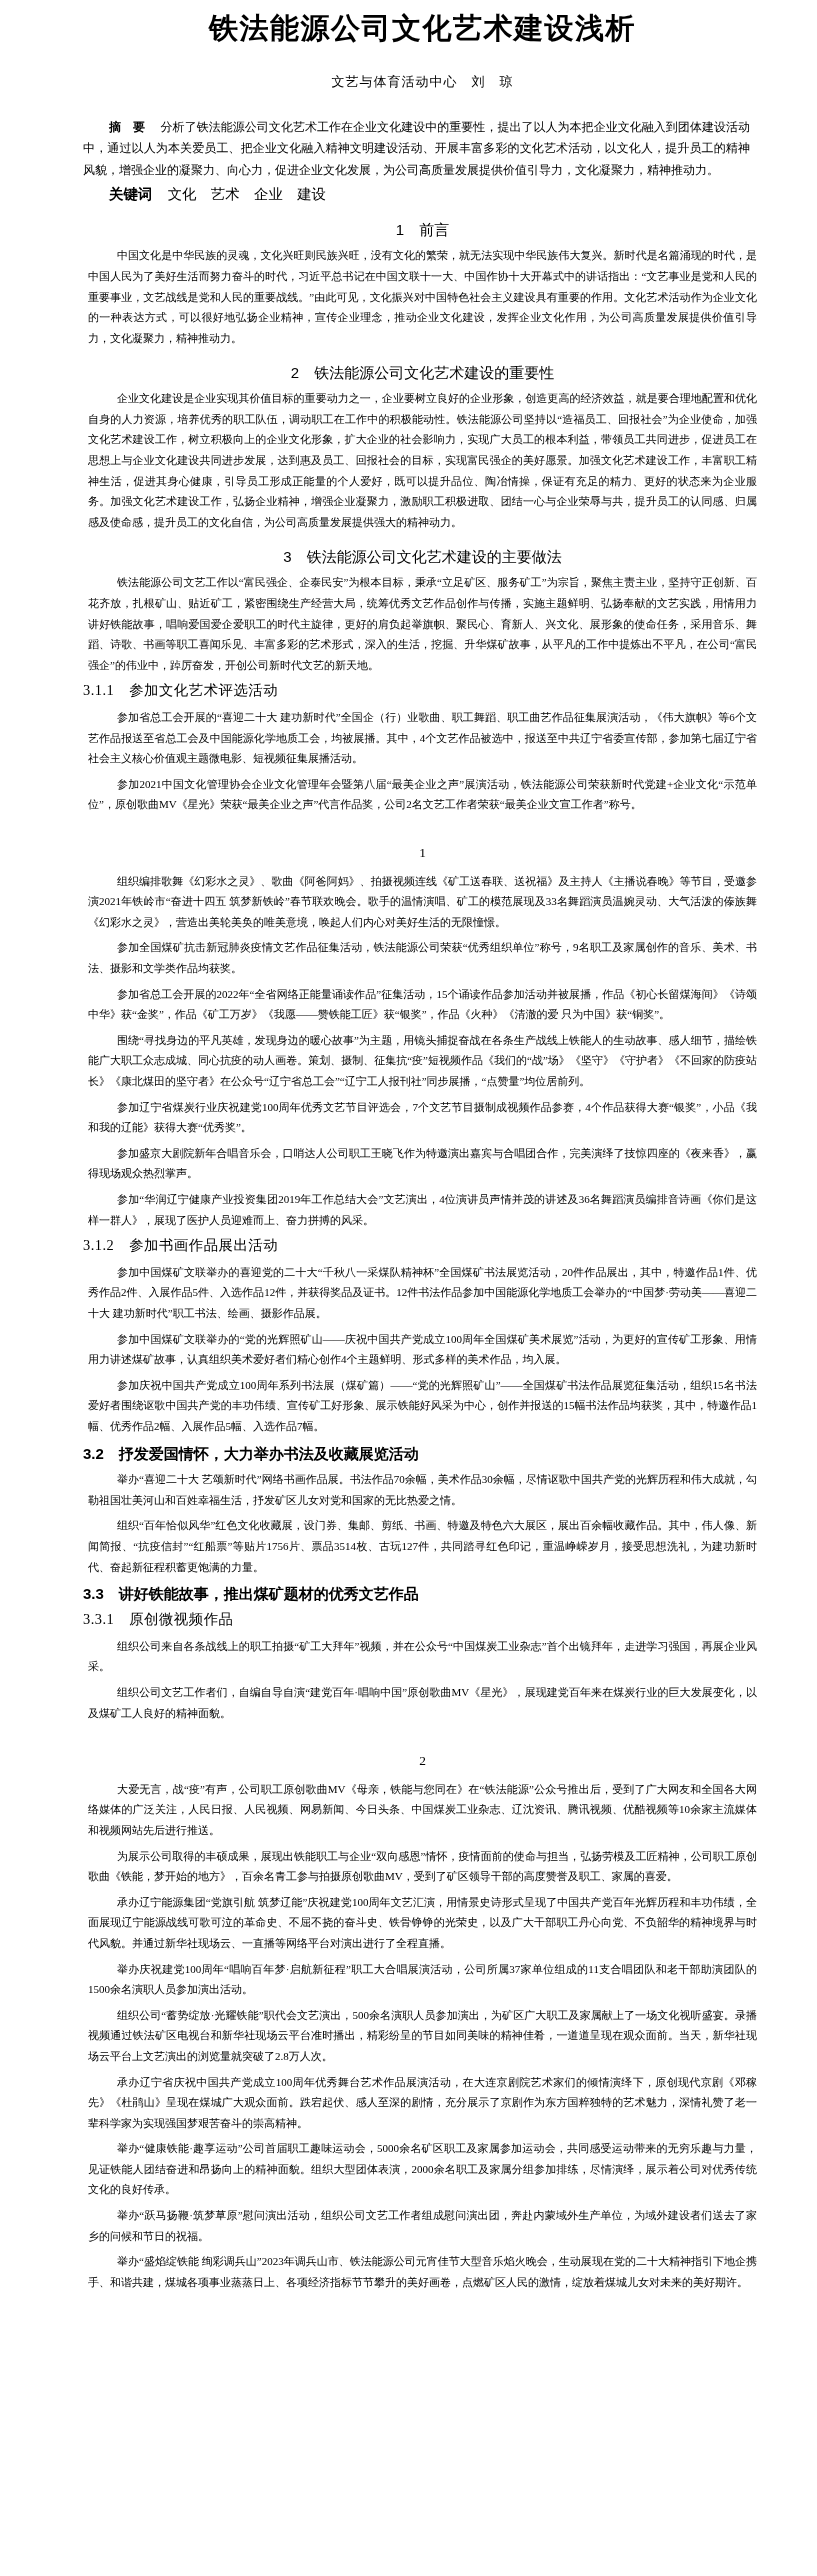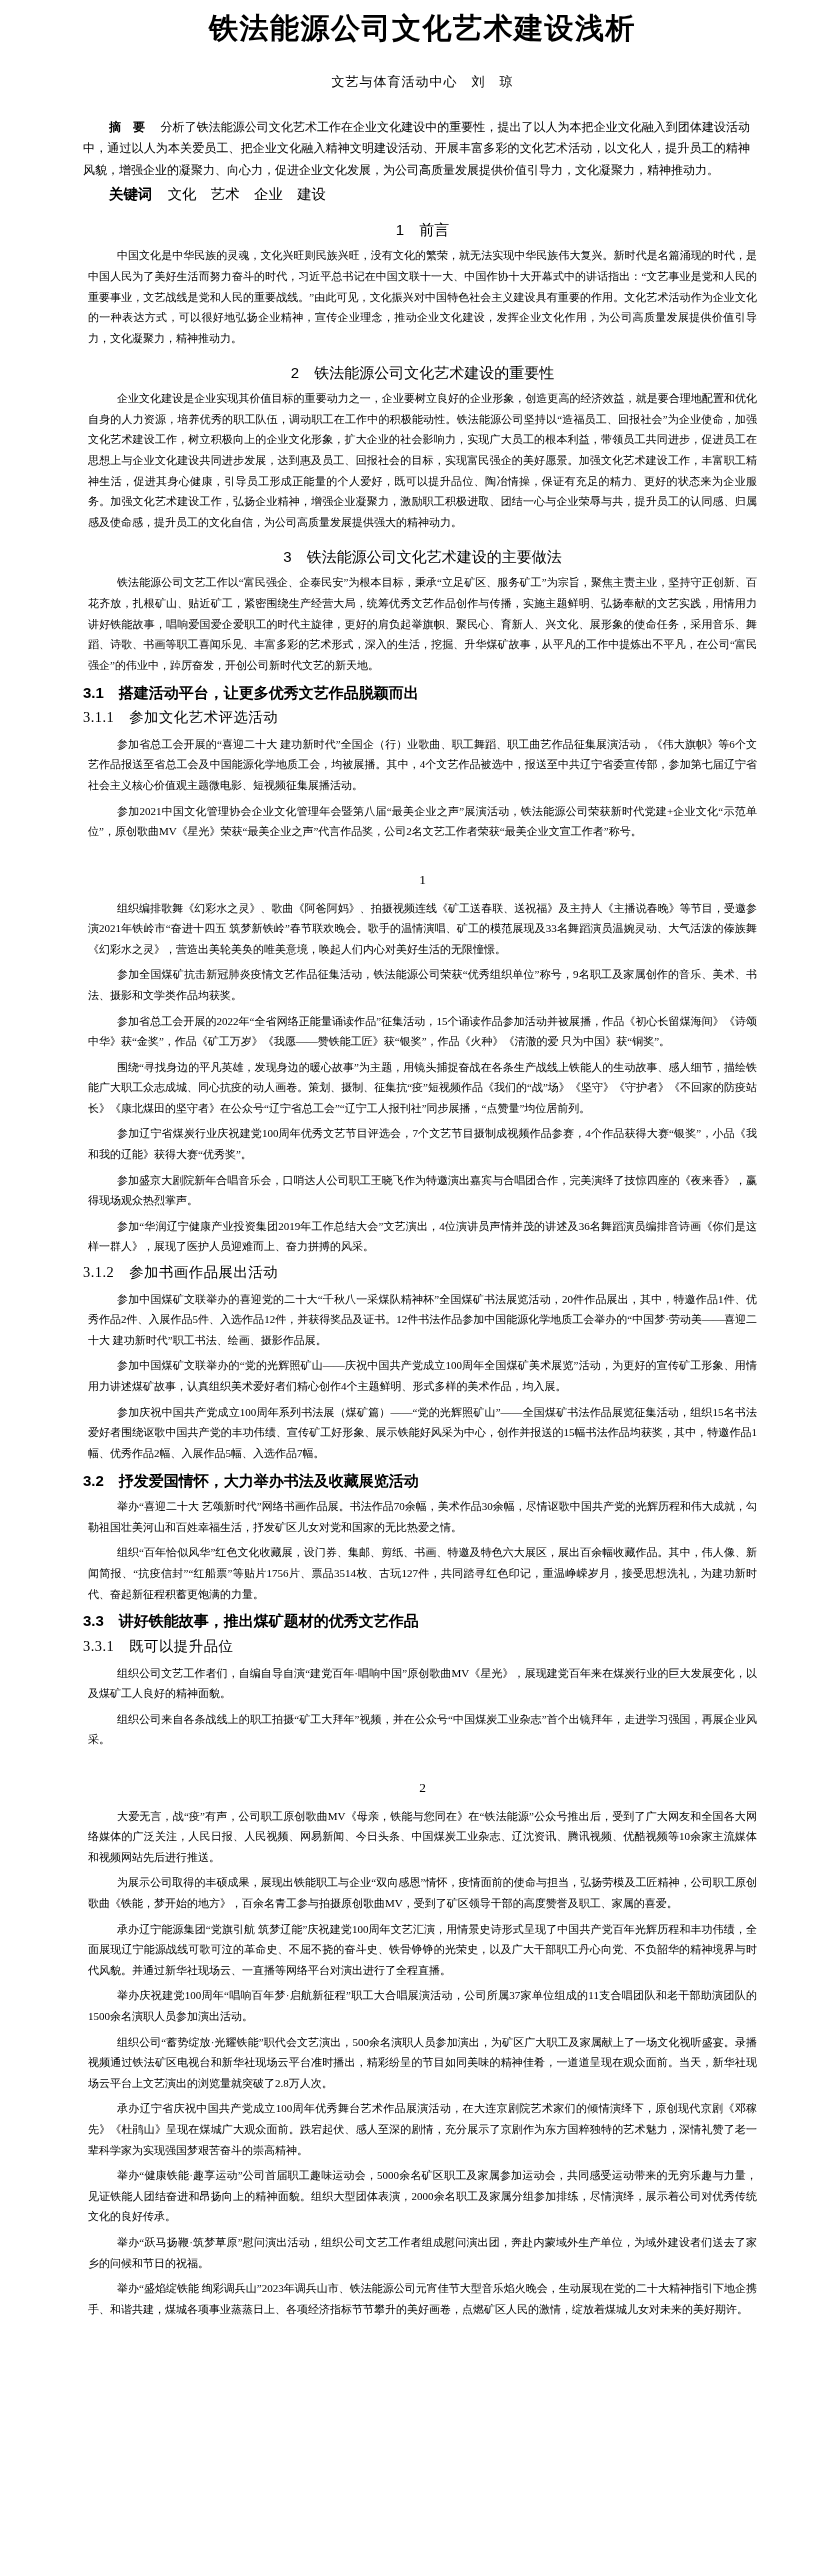--- a/index.html
+++ b/index.html
@@ -34,43 +34,42 @@
       <h1 class="doc-title">铁法能源公司文化艺术建设浅析</h1>
       <div class="author-line">文艺与体育活动中心　刘　琼</div>
       <p class="abstract"><span class="block-label">摘　要</span><span class="block-text">分析了铁法能源公司文化艺术工作在企业文化建设中的重要性，提出了以人为本把企业文化融入到团体建设活动中，通过以人为本关爱员工、把企业文化融入精神文明建设活动、开展丰富多彩的文化艺术活动，以文化人，提升员工的精神风貌，增强企业的凝聚力、向心力，促进企业文化发展，为公司高质量发展提供价值引导力，文化凝聚力，精神推动力。</span></p>
       <p class="keywords"><span class="block-label">关键词</span><span class="block-text">文化　艺术　企业　建设</span></p>
       <div class="h1">1　前言</div>
       <p class="body-para">中国文化是中华民族的灵魂，文化兴旺则民族兴旺，没有文化的繁荣，就无法实现中华民族伟大复兴。新时代是名篇涌现的时代，是中国人民为了美好生活而努力奋斗的时代，习近平总书记在中国文联十一大、中国作协十大开幕式中的讲话指出：“文艺事业是党和人民的重要事业，文艺战线是党和人民的重要战线。”由此可见，文化振兴对中国特色社会主义建设具有重要的作用。文化艺术活动作为企业文化的一种表达方式，可以很好地弘扬企业精神，宣传企业理念，推动企业文化建设，发挥企业文化作用，为公司高质量发展提供价值引导力，文化凝聚力，精神推动力。</p>
       <div class="h1">2　铁法能源公司文化艺术建设的重要性</div>
       <p class="body-para">企业文化建设是企业实现其价值目标的重要动力之一，企业要树立良好的企业形象，创造更高的经济效益，就是要合理地配置和优化自身的人力资源，培养优秀的职工队伍，调动职工在工作中的积极能动性。铁法能源公司坚持以“造福员工、回报社会”为企业使命，加强文化艺术建设工作，树立积极向上的企业文化形象，扩大企业的社会影响力，实现广大员工的根本利益，带领员工共同进步，促进员工在思想上与企业文化建设共同进步发展，达到惠及员工、回报社会的目标，实现富民强企的美好愿景。加强文化艺术建设工作，丰富职工精神生活，促进其身心健康，引导员工形成正能量的个人爱好，既可以提升品位、陶冶情操，保证有充足的精力、更好的状态来为企业服务。加强文化艺术建设工作，弘扬企业精神，增强企业凝聚力，激励职工积极进取、团结一心与企业荣辱与共，提升员工的认同感、归属感及使命感，提升员工的文化自信，为公司高质量发展提供强大的精神动力。</p>
       <div class="h1">3　铁法能源公司文化艺术建设的主要做法</div>
       <p class="body-para">铁法能源公司文艺工作以“富民强企、企泰民安”为根本目标，秉承“立足矿区、服务矿工”为宗旨，聚焦主责主业，坚持守正创新、百花齐放，扎根矿山、贴近矿工，紧密围绕生产经营大局，统筹优秀文艺作品创作与传播，实施主题鲜明、弘扬奉献的文艺实践，用情用力讲好铁能故事，唱响爱国爱企爱职工的时代主旋律，更好的肩负起举旗帜、聚民心、育新人、兴文化、展形象的使命任务，采用音乐、舞蹈、诗歌、书画等职工喜闻乐见、丰富多彩的艺术形式，深入的生活，挖掘、升华煤矿故事，从平凡的工作中提炼出不平凡，在公司“富民强企”的伟业中，踔厉奋发，开创公司新时代文艺的新天地。</p>
-      <div class="h2">3.1　搭建活动平台，让更多优秀文艺作品脱颖而出</div>
       <div class="h3">3.1.1　参加文化艺术评选活动</div>
       <p class="body-para">参加省总工会开展的“喜迎二十大 建功新时代”全国企（行）业歌曲、职工舞蹈、职工曲艺作品征集展演活动，《伟大旗帜》等6个文艺作品报送至省总工会及中国能源化学地质工会，均被展播。其中，4个文艺作品被选中，报送至中共辽宁省委宣传部，参加第七届辽宁省社会主义核心价值观主题微电影、短视频征集展播活动。</p>
       <p class="body-para">参加2021中国文化管理协会企业文化管理年会暨第八届“最美企业之声”展演活动，铁法能源公司荣获新时代党建+企业文化“示范单位”，原创歌曲MV《星光》荣获“最美企业之声”代言作品奖，公司2名文艺工作者荣获“最美企业文宣工作者”称号。</p>
       <div class="pagenum">1</div>
       <p class="body-para">组织编排歌舞《幻彩水之灵》、歌曲《阿爸阿妈》、拍摄视频连线《矿工送春联、送祝福》及主持人《主播说春晚》等节目，受邀参演2021年铁岭市“奋进十四五 筑梦新铁岭”春节联欢晚会。歌手的温情演唱、矿工的模范展现及33名舞蹈演员温婉灵动、大气活泼的傣族舞《幻彩水之灵》，营造出美轮美奂的唯美意境，唤起人们内心对美好生活的无限憧憬。</p>
       <p class="body-para">参加全国煤矿抗击新冠肺炎疫情文艺作品征集活动，铁法能源公司荣获“优秀组织单位”称号，9名职工及家属创作的音乐、美术、书法、摄影和文学类作品均获奖。</p>
       <p class="body-para">参加省总工会开展的2022年“全省网络正能量诵读作品”征集活动，15个诵读作品参加活动并被展播，作品《初心长留煤海间》《诗颂中华》获“金奖”，作品《矿工万岁》《我愿——赞铁能工匠》获“银奖”，作品《火种》《清澈的爱 只为中国》获“铜奖”。</p>
       <p class="body-para">围绕“寻找身边的平凡英雄，发现身边的暖心故事”为主题，用镜头捕捉奋战在各条生产战线上铁能人的生动故事、感人细节，描绘铁能广大职工众志成城、同心抗疫的动人画卷。策划、摄制、征集抗“疫”短视频作品《我们的“战”场》《坚守》《守护者》《不回家的防疫站长》《康北煤田的坚守者》在公众号“辽宁省总工会”“辽宁工人报刊社”同步展播，“点赞量”均位居前列。</p>
       <p class="body-para">参加辽宁省煤炭行业庆祝建党100周年优秀文艺节目评选会，7个文艺节目摄制成视频作品参赛，4个作品获得大赛“银奖”，小品《我和我的辽能》获得大赛“优秀奖”。</p>
       <p class="body-para">参加盛京大剧院新年合唱音乐会，口哨达人公司职工王晓飞作为特邀演出嘉宾与合唱团合作，完美演绎了技惊四座的《夜来香》，赢得现场观众热烈掌声。</p>
       <p class="body-para">参加“华润辽宁健康产业投资集团2019年工作总结大会”文艺演出，4位演讲员声情并茂的讲述及36名舞蹈演员编排音诗画《你们是这样一群人》，展现了医护人员迎难而上、奋力拼搏的风采。</p>
       <div class="h3">3.1.2　参加书画作品展出活动</div>
       <p class="body-para">参加中国煤矿文联举办的喜迎党的二十大“千秋八一采煤队精神杯”全国煤矿书法展览活动，20件作品展出，其中，特邀作品1件、优秀作品2件、入展作品5件、入选作品12件，并获得奖品及证书。12件书法作品参加中国能源化学地质工会举办的“中国梦·劳动美——喜迎二十大 建功新时代”职工书法、绘画、摄影作品展。</p>
       <p class="body-para">参加中国煤矿文联举办的“党的光辉照矿山——庆祝中国共产党成立100周年全国煤矿美术展览”活动，为更好的宣传矿工形象、用情用力讲述煤矿故事，认真组织美术爱好者们精心创作4个主题鲜明、形式多样的美术作品，均入展。</p>
       <p class="body-para">参加庆祝中国共产党成立100周年系列书法展（煤矿篇）——“党的光辉照矿山”——全国煤矿书法作品展览征集活动，组织15名书法爱好者围绕讴歌中国共产党的丰功伟绩、宣传矿工好形象、展示铁能好风采为中心，创作并报送的15幅书法作品均获奖，其中，特邀作品1幅、优秀作品2幅、入展作品5幅、入选作品7幅。</p>
       <div class="h2">3.2　抒发爱国情怀，大力举办书法及收藏展览活动</div>
       <p class="body-para">举办“喜迎二十大 艺颂新时代”网络书画作品展。书法作品70余幅，美术作品30余幅，尽情讴歌中国共产党的光辉历程和伟大成就，勾勒祖国壮美河山和百姓幸福生活，抒发矿区儿女对党和国家的无比热爱之情。</p>
       <p class="body-para">组织“百年恰似风华”红色文化收藏展，设门券、集邮、剪纸、书画、特邀及特色六大展区，展出百余幅收藏作品。其中，伟人像、新闻简报、“抗疫信封”“红船票”等贴片1756片、票品3514枚、古玩127件，共同踏寻红色印记，重温峥嵘岁月，接受思想洗礼，为建功新时代、奋起新征程积蓄更饱满的力量。</p>
       <div class="h2">3.3　讲好铁能故事，推出煤矿题材的优秀文艺作品</div>
-      <div class="h3">3.3.1　既可以提升品位</div>
+      <div class="h3">3.3.1　原创微视频作品</div>
+      <p class="body-para">组织公司来自各条战线上的职工拍摄“矿工大拜年”视频，并在公众号“中国煤炭工业杂志”首个出镜拜年，走进学习强国，再展企业风采。</p>
       <p class="body-para">组织公司文艺工作者们，自编自导自演“建党百年·唱响中国”原创歌曲MV《星光》，展现建党百年来在煤炭行业的巨大发展变化，以及煤矿工人良好的精神面貌。</p>
-      <p class="body-para">组织公司来自各条战线上的职工拍摄“矿工大拜年”视频，并在公众号“中国煤炭工业杂志”首个出镜拜年，走进学习强国，再展企业风采。</p>
       <div class="pagenum">2</div>
       <p class="body-para">大爱无言，战“疫”有声，公司职工原创歌曲MV《母亲，铁能与您同在》在“铁法能源”公众号推出后，受到了广大网友和全国各大网络媒体的广泛关注，人民日报、人民视频、网易新闻、今日头条、中国煤炭工业杂志、辽沈资讯、腾讯视频、优酷视频等10余家主流媒体和视频网站先后进行推送。</p>
       <p class="body-para">为展示公司取得的丰硕成果，展现出铁能职工与企业“双向感恩”情怀，疫情面前的使命与担当，弘扬劳模及工匠精神，公司职工原创歌曲《铁能，梦开始的地方》，百余名青工参与拍摄原创歌曲MV，受到了矿区领导干部的高度赞誉及职工、家属的喜爱。</p>
       <p class="body-para">承办辽宁能源集团“党旗引航 筑梦辽能”庆祝建党100周年文艺汇演，用情景史诗形式呈现了中国共产党百年光辉历程和丰功伟绩，全面展现辽宁能源战线可歌可泣的革命史、不屈不挠的奋斗史、铁骨铮铮的光荣史，以及广大干部职工丹心向党、不负韶华的精神境界与时代风貌。并通过新华社现场云、一直播等网络平台对演出进行了全程直播。</p>
       <p class="body-para">举办庆祝建党100周年“唱响百年梦·启航新征程”职工大合唱展演活动，公司所属37家单位组成的11支合唱团队和老干部助演团队的1500余名演职人员参加演出活动。</p>
       <p class="body-para">组织公司“蓄势绽放·光耀铁能”职代会文艺演出，500余名演职人员参加演出，为矿区广大职工及家属献上了一场文化视听盛宴。录播视频通过铁法矿区电视台和新华社现场云平台准时播出，精彩纷呈的节目如同美味的精神佳肴，一道道呈现在观众面前。当天，新华社现场云平台上文艺演出的浏览量就突破了2.8万人次。</p>
       <p class="body-para">承办辽宁省庆祝中国共产党成立100周年优秀舞台艺术作品展演活动，在大连京剧院艺术家们的倾情演绎下，原创现代京剧《邓稼先》《杜鹃山》呈现在煤城广大观众面前。跌宕起伏、感人至深的剧情，充分展示了京剧作为东方国粹独特的艺术魅力，深情礼赞了老一辈科学家为实现强国梦艰苦奋斗的崇高精神。</p>
       <p class="body-para">举办“健康铁能·趣享运动”公司首届职工趣味运动会，5000余名矿区职工及家属参加运动会，共同感受运动带来的无穷乐趣与力量，见证铁能人团结奋进和昂扬向上的精神面貌。组织大型团体表演，2000余名职工及家属分组参加排练，尽情演绎，展示着公司对优秀传统文化的良好传承。</p>
       <p class="body-para">举办“跃马扬鞭·筑梦草原”慰问演出活动，组织公司文艺工作者组成慰问演出团，奔赴内蒙域外生产单位，为域外建设者们送去了家乡的问候和节日的祝福。</p>
       <p class="body-para">举办“盛焰绽铁能 绚彩调兵山”2023年调兵山市、铁法能源公司元宵佳节大型音乐焰火晚会，生动展现在党的二十大精神指引下地企携手、和谐共建，煤城各项事业蒸蒸日上、各项经济指标节节攀升的美好画卷，点燃矿区人民的激情，绽放着煤城儿女对未来的美好期许。</p>

